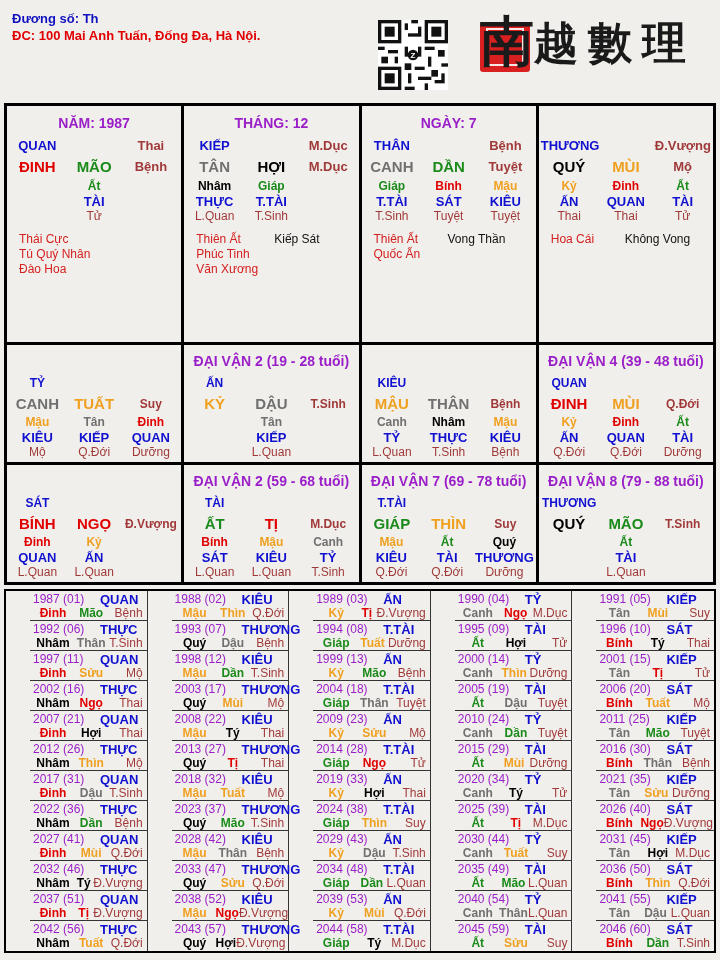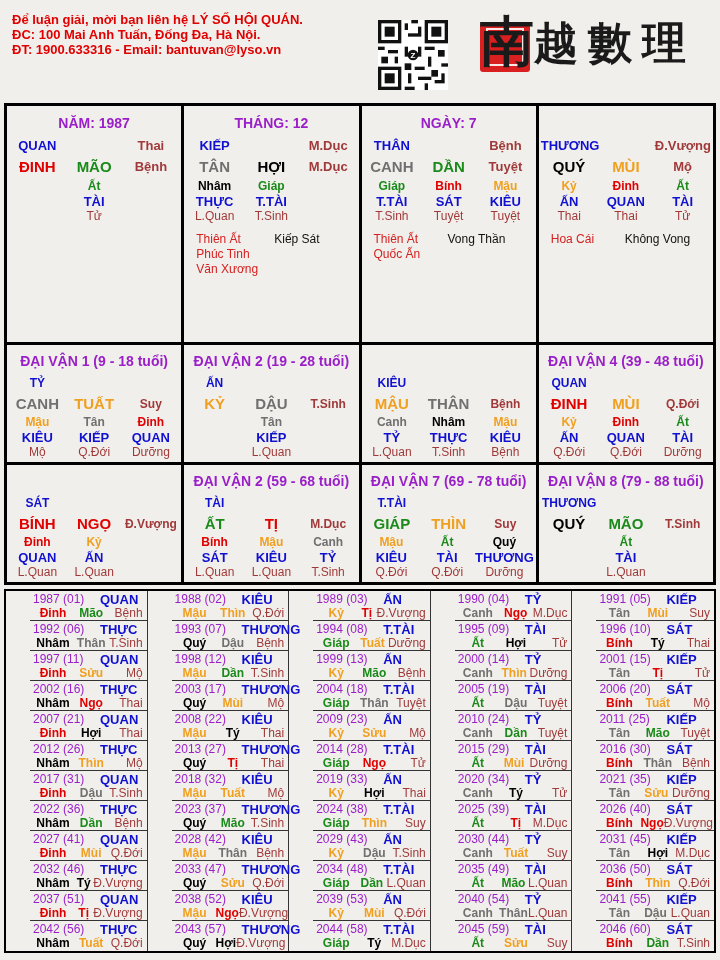--- a/index.html
+++ b/index.html
@@ -49,23 +49,25 @@
   .ythan { position: absolute; left: 70px; top: 1px; font-size: 13px; font-weight: bold; color: #1010d0; }
   .yrow2 { position: absolute; left: 2px; right: 4px; top: 15px; display: grid; grid-template-columns: 42px 1fr 1fr; font-size: 12px; }
   .yrow2 .c1 { font-weight: bold; text-align: center; }
   .yrow2 .c2 { font-weight: bold; text-align: center; }
   .yrow2 .c3 { text-align: right; color: #a03a3a; }
 </style>
 </head>
 <body>
 
 <div class="hdr-info">
-  <div class="red" style="margin-top:2px">Để luận giải, mời bạn liên hệ LÝ SỐ HỘI QUÁN.</div>
+  <div class="blue">
+    <span>Đương số:</span>
+    <span>Th</span>
+  </div>
   <div class="red">ĐC: 100 Mai Anh Tuấn, Đống Đa, Hà Nội.</div>
-  <div class="red">ĐT: 1900.633316 - Email: bantuvan@lyso.vn</div>
 </div>
 
 <div class="qr">
   <svg width="70" height="70" viewBox="0 0 21 21">
     <rect width="21" height="21" fill="#fff"></rect>
     <g fill="#111">
       <rect x="0" y="0" width="7" height="7"></rect>
         <rect x="1" y="1" width="5" height="5" fill="#fff"></rect>
         <rect x="2" y="2" width="3" height="3"></rect>
       <rect x="14" y="0" width="7" height="7"></rect>
@@ -133,20 +135,25 @@
             <div class="b t12" style="color:#1a8a1a">Ất</div>
             <div class="b t13" style="color:#1010d0">TÀI</div>
             <div class="t12" style="color:#a03a3a">Tử</div>
           </div>
           <div>
             <div class="b t12" style="color:#000"></div>
             <div class="b t13" style="color:#1010d0"></div>
             <div class="t12" style="color:#a03a3a"></div>
           </div>
         </div>
+        <div class="stars" style="top:126px;color:#d42020;">
+          <div>Thái Cực</div>
+          <div>Tú Quý Nhân</div>
+          <div>Đào Hoa</div>
+        </div>
         <div class="stars2" style="top:126px;left:86px;color:#111;"></div>
       </div>
       <div class="pcell">
         <div class="ptitle">THÁNG: 12</div>
         <div class="g3 b t13" style="top:32px;">
           <span style="color:#1010d0">KIẾP</span>
           <span></span>
           <span style="color:#a03a3a">M.Dục</span>
         </div>
         <div class="g3 b" style="top:52px;">
@@ -248,21 +255,20 @@
         <div class="stars" style="top:126px;color:#d42020;">
           <div>Hoa Cái</div>
         </div>
         <div class="stars2" style="top:126px;left:86px;color:#111;">
           <div>Không Vong</div>
         </div>
       </div>
     </div>
   <div class="prow dv" id="dv-row-1">
       <div class="pcell">
-        <div class="ptitle">ĐẠI VẬN 1 (9 - 18 tuổi)</div>
         <div class="g3 b t12" style="top:31px;">
           <span style="color:#1010d0">TỶ</span>
         </div>
         <div class="g3 b" style="top:50px;">
           <span class="t15" style="color:#707070">CANH</span>
           <span class="t15" style="color:#f0a020">TUẤT</span>
           <span class="t12" style="color:#a03a3a;padding-top:2px">Suy</span>
         </div>
         <div class="g3" style="top:70px;line-height:15px;">
           <div>

